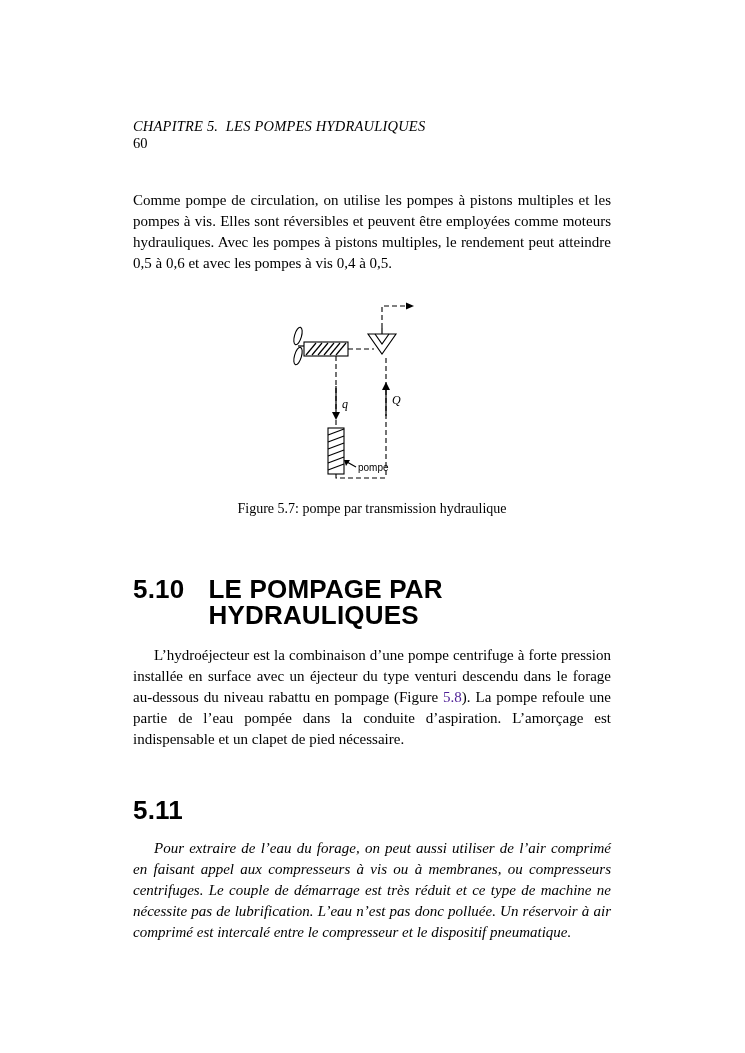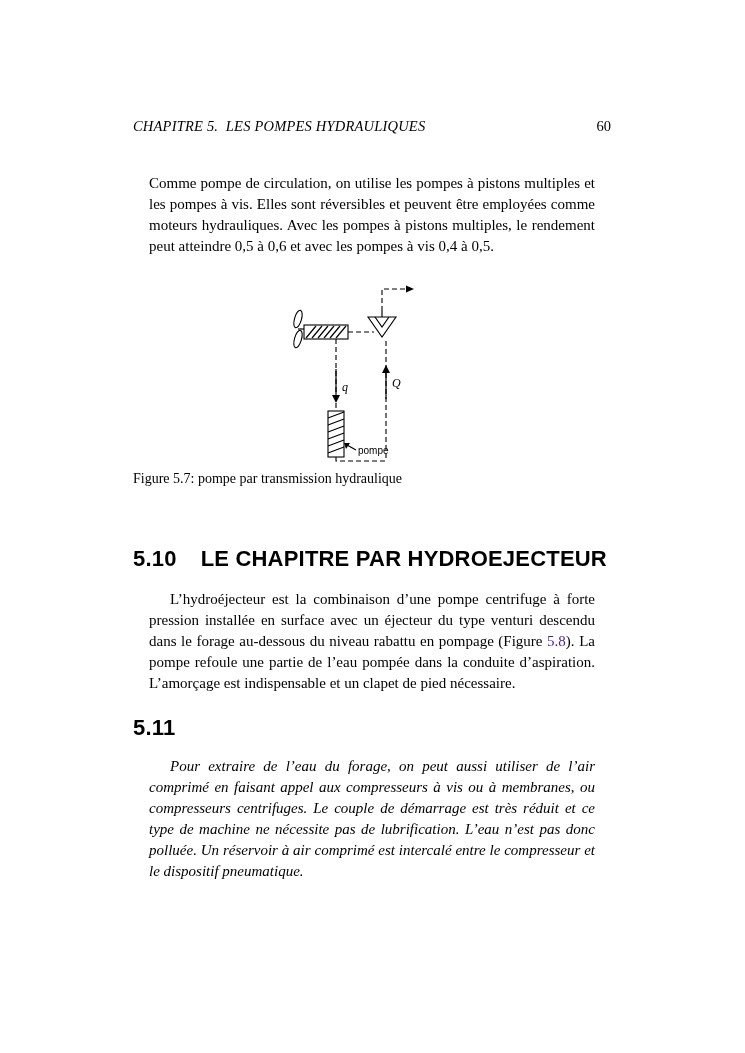--- a/index.html
+++ b/index.html
@@ -13,62 +13,63 @@
     color: #000000;
     font-family: "Liberation Serif", "DejaVu Serif", serif;
     overflow: hidden;
   }
   .running-header {
     display: flex;
     justify-content: space-between;
     align-items: baseline;
     font-size: 14.5px;
     line-height: 17px;
+    flex-direction: column;
   }
   .running-header .chapter {
     font-style: italic;
     white-space: pre;
     letter-spacing: 0.2px;
   }
   .running-header .pagenum { font-style: normal; text-align: right; }
   .para {
     font-size: 15px;
     line-height: 21px;
     text-align: justify;
-    margin: 16px;
+    margin: 0;
   }
   .para.indent { text-indent: 21px; }
   .para-intro { margin-top: 38px; }
   .figure-block {
     margin-top: 22px;
     text-align: center;
   }
   .figure-block svg {
     display: inline-block;
     transform: translateX(-16px);
   }
   .figure-caption {
-    margin-top: 2px;
+    margin-top: 15px;
     font-size: 14px;
     line-height: 18px;
-    text-align: left;
+    text-align: center;
   }
   .section-heading {
     font-family: "Liberation Sans", "DejaVu Sans", sans-serif;
     font-weight: bold;
-    font-size: 22px;
+    font-size: 26px;
     line-height: 26px;
     letter-spacing: 0.2px;
     margin: 0;
     display: flex;
     align-items: baseline;
   }
   .section-heading .sec-num { margin-right: 24px; }
   .heading-510 { margin-top: 58px; }
-  .heading-511 { margin-top: 21px; align-items: center; }
+  .heading-511 { margin-top: 47px; align-items: center; }
   .para-hydro { margin-top: 17px; }
   .para-pneu { margin-top: 15px; font-style: italic; }
   .figure-ref {
     color: #4c1d95;
     cursor: pointer;
   }
   .diagram-line { stroke: #000; stroke-width: 1.2; fill: none; }
   .diagram-dash { stroke: #000; stroke-width: 1.1; fill: none; stroke-dasharray: 5 3; }
   .diagram-fill { fill: #000; stroke: none; }
   .diagram-white { fill: #fff; stroke: #000; stroke-width: 1.1; }
@@ -153,21 +154,21 @@
         <line class="diagram-line" x1="70" y1="171" x2="61" y2="166"></line>
         <polygon class="diagram-fill" points="58,164 64,164 60,170"></polygon>
       </g>
       <text class="diagram-label-small" x="72" y="175">pompe</text>
     </svg>
     <div class="figure-caption">Figure 5.7: pompe par transmission hydraulique</div>
   </div>
 
   <h2 class="section-heading heading-510">
     <span class="sec-num">5.10</span>
-    <span class="sec-title">LE CHAPITRE PAR HYDROEJECTEUR</span>
+    <span class="sec-title">LE POMPAGE PAR HYDRAULIQUES</span>
   </h2>
 
   <p class="para indent para-hydro"><span>L’hydroéjecteur est la combinaison d’une pompe centrifuge à forte pression installée en surface avec un éjecteur du type venturi descendu dans le forage au-dessous du niveau rabattu en pompage (Figure </span><span class="figure-ref">5.8</span><span>). La pompe refoule une partie de l’eau pompée dans la conduite d’aspiration. L’amorçage est indispensable et un clapet de pied nécessaire.</span></p>
 
   <h2 class="section-heading heading-511">
     <span class="sec-num">5.11</span>
   </h2>
 
   <p class="para indent para-pneu">Pour extraire de l’eau du forage, on peut aussi utiliser de l’air comprimé en faisant appel aux compresseurs à vis ou à membranes, ou compresseurs centrifuges. Le couple de démarrage est très réduit et ce type de machine ne nécessite pas de lubrification. L’eau n’est pas donc polluée. Un réservoir à air comprimé est intercalé entre le compresseur et le dispositif pneumatique.</p>
 

